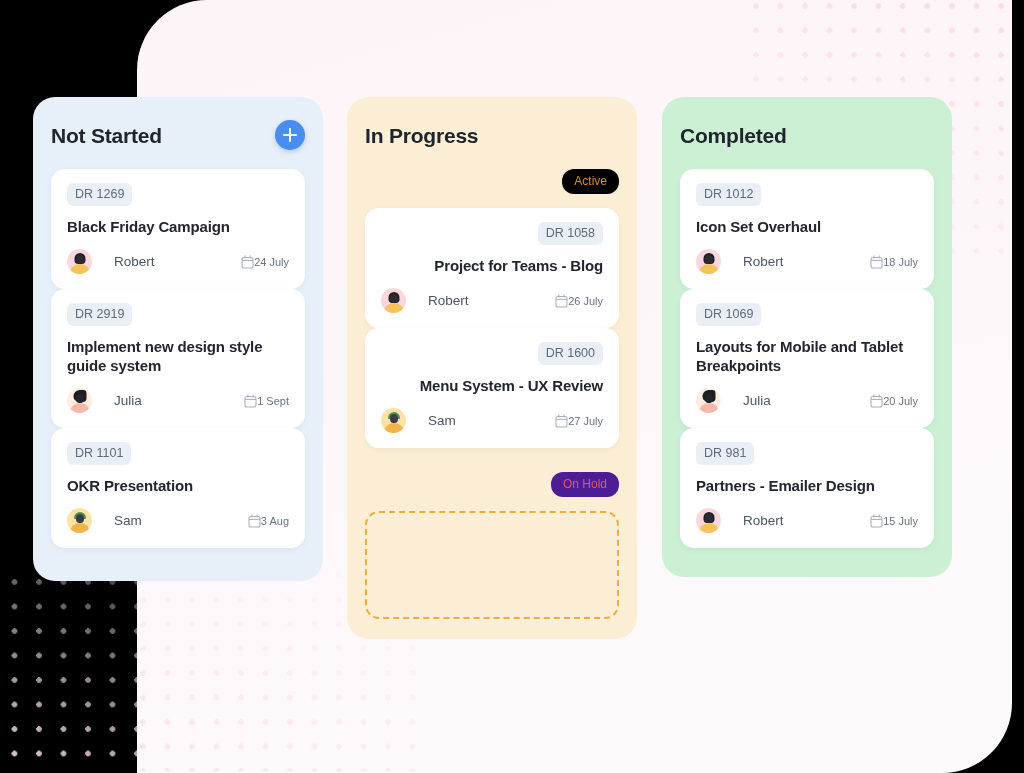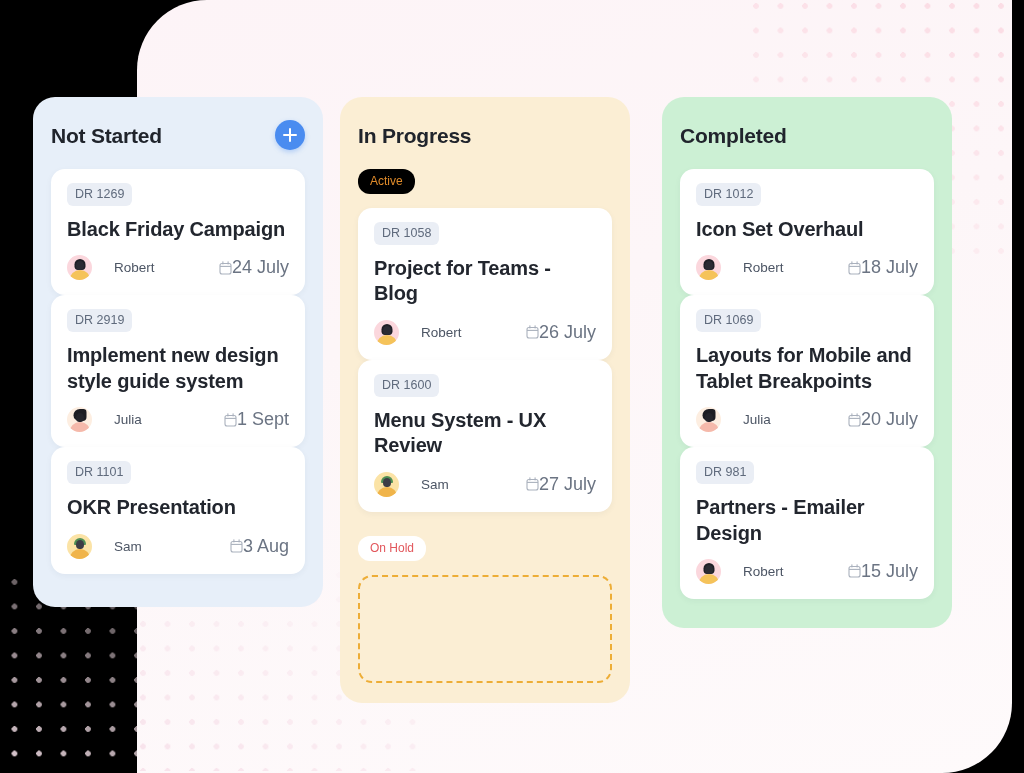--- a/index.html
+++ b/index.html
@@ -87,22 +87,23 @@
     border-radius: 22px;
     box-sizing: border-box;
     padding: 22px 18px 20px 18px;
   }
   .col-notstarted {
     left: 33px; top: 97px; width: 290px;
     background: #e7eff9;
     padding-bottom: 24px;
   }
   .col-inprogress {
-    left: 340px; top: 97px; width: 290px;
+    left: 347px; top: 97px; width: 290px;
     background: #fbeed4;
+    text-align: right;
   }
   .col-completed {
     left: 662px; top: 97px; width: 290px;
     background: #ccf0d4;
   }
 
   .col-header {
     display: flex;
     align-items: center;
     justify-content: space-between;
@@ -139,21 +140,21 @@
   
   .pill {
     display: inline-block;
     font-size: 12px;
     padding: 5px 12px 6px 12px;
     border-radius: 12px;
     font-weight: normal;
     margin-bottom: 14px;
   }
   .pill-active { background: #000000; color: #e08b2a; }
-  .pill-onhold { background: #ffffff; color: #e2575c; }
+  .pill-onhold { background: #4c1d95; color: #e2575c; }
   .pill-spacer-top { margin-top: 24px; }
 
   
   .card {
     background: #ffffff;
     border-radius: 14px;
     padding: 14px 16px 15px 16px;
     box-shadow: 0 2px 6px rgba(40,50,70,0.05);
   }
   .card:last-child { margin-bottom: 9px; }
@@ -161,21 +162,21 @@
   .card-id {
     display: inline-block;
     font-size: 12.5px;
     color: #5f6a7c;
     background: #eaeef5;
     border-radius: 6px;
     padding: 4px 8px 5px 8px;
     margin-bottom: 11px;
   }
   .card-title {
-    font-size: 20px;
+    font-size: 15px;
     font-weight: bold;
     color: #22262e;
     line-height: 1.27;
     letter-spacing: -0.15px;
     margin-bottom: 13px;
   }
   .card-footer {
     display: flex;
     align-items: center;
     justify-content: space-between;
@@ -185,21 +186,21 @@
     align-items: center;
     gap: 22px;
   }
   .assignee-name {
     font-size: 13.5px;
     color: #4c5564;
   }
   .due {
     display: flex;
     align-items: center;
-    font-size: 18px;
+    font-size: 11px;
     color: #6b7483;
   }
   .cal-icon { display: block; }
 
   
   .avatar {
     position: relative;
     width: 25px; height: 25px;
     border-radius: 50%;
     overflow: hidden;

